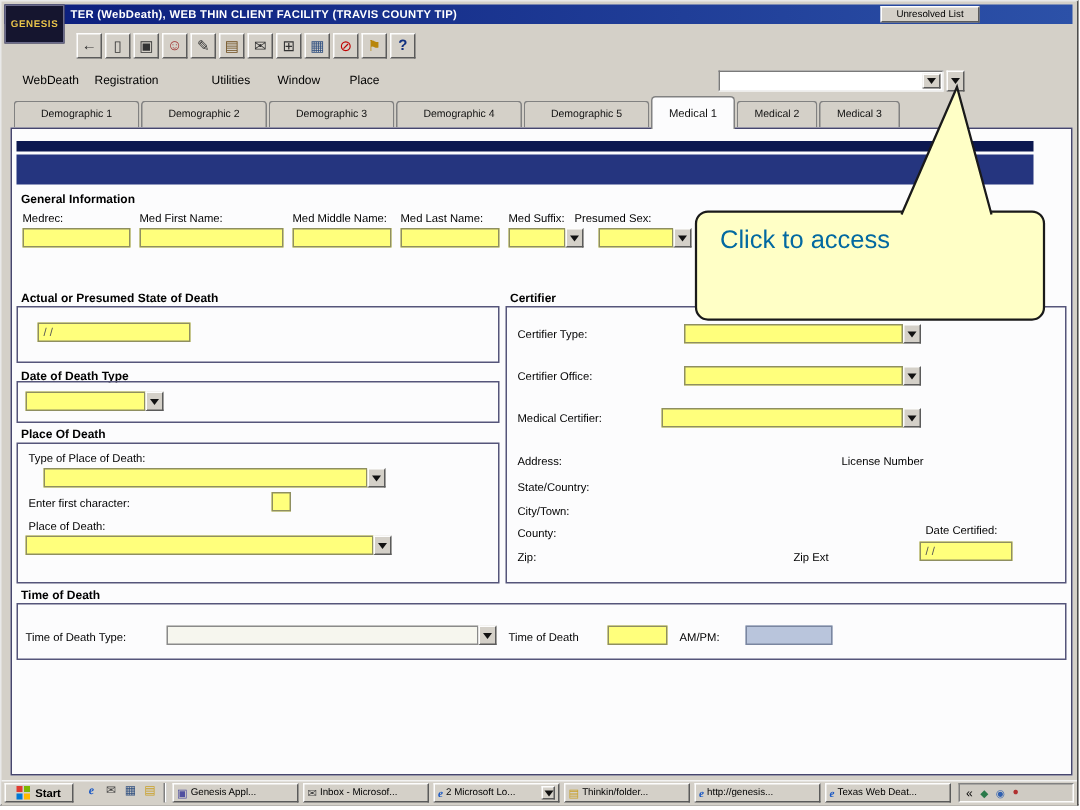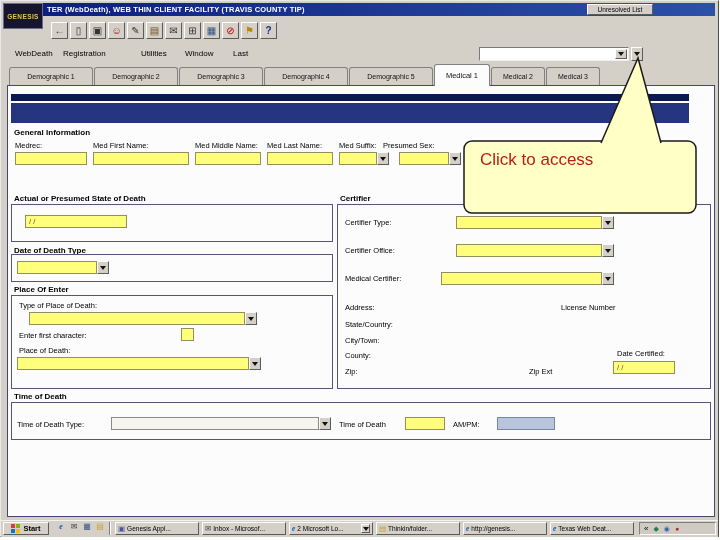--- a/index.html
+++ b/index.html
@@ -34,21 +34,21 @@
     border:1px solid #46466e; }
   .band { left:10px; width:678px; }
   .gt { font-size:8px; font-weight:bold; color:#000; white-space:nowrap; }
   .lbl { font-size:7.5px; color:#000; white-space:nowrap; line-height:9px; }
   .group { border:1px solid #55557a; }
   .ybox { background:#ffff7c; border:1px solid #8f8f60;
     display:flex; align-items:center; font-size:7.5px; color:#555; padding:0 3px; }
   .wdd { background:#f6f6ee; border:1px solid #8a8a8a;
     display:flex; align-items:center; font-size:7.5px; color:#555; padding:0 3px; }
   .bluebox { background:#b9c5dc; border:1px solid #7a86a0; }
-  .callout-text { z-index:21; font-size:17px; color:#b91c1c; line-height:26px; white-space:nowrap; }
+  .callout-text { z-index:21; font-size:17px; color:#0369a1; line-height:26px; white-space:nowrap; }
   .taskbar { left:0px; top:519px; width:717px; height:17px; background:#d4d0c8;
     border-top:1px solid #f2f2f2; }
   .task { top:521px; height:13px; width:84px; font-size:6.5px; justify-content:flex-start;
     padding:0 2px; overflow:hidden; white-space:nowrap; }
   .task .ticon { font-size:7.5px; margin-right:2px; }
   .tray { left:638px; top:521px; width:77px; height:13px; background:#cfcbc3;
     border:1px solid; border-color:#808080 #fdfdfd #fdfdfd #808080;
     display:flex; align-items:center; gap:5px; padding:0 4px; font-size:8px; }
   .flag { display:grid; grid-template-columns:4px 4px; grid-template-rows:4px 4px; gap:1px; margin-right:3px; }
   .flag i { display:block; }
@@ -75,21 +75,21 @@
   <div class="abs btn toolbtn" style="left:183px;">⊞</div>
   <div class="abs btn toolbtn" style="left:202px;color:#305080;">▦</div>
   <div class="abs btn toolbtn" style="left:221px;color:#c00000;">⊘</div>
   <div class="abs btn toolbtn" style="left:240px;color:#b8860b;">⚑</div>
   <div class="abs btn toolbtn" style="left:259px;color:#103080;font-weight:bold;">?</div>
 
   <div class="abs menu-item" style="left:14px;">WebDeath</div>
   <div class="abs menu-item" style="left:62px;">Registration</div>
   <div class="abs menu-item" style="left:140px;">Utilities</div>
   <div class="abs menu-item" style="left:184px;">Window</div>
-  <div class="abs menu-item" style="left:232px;">Last</div>
+  <div class="abs menu-item" style="left:232px;">Place</div>
 
   <div class="abs combo" style="left:478px;top:46px;width:150px;height:14px;">
     <span class="val"></span>
     <span class="abs dda" style="right:1px;top:1px;width:12px;height:10px;"></span>
   </div>
   <div class="abs dda" style="left:630px;top:46px;width:12px;height:14px;"></div>
 
   <div class="abs tab" style="left:8px;width:84px;">Demographic 1</div>
   <div class="abs tab" style="left:93px;width:84px;">Demographic 2</div>
   <div class="abs tab" style="left:178px;width:84px;">Demographic 3</div>
@@ -123,21 +123,21 @@
 
   <div class="abs gt" style="left:13px;top:193px;">Actual or Presumed State of Death</div>
   <div class="abs group" style="left:10px;top:203px;width:322px;height:38px;"></div>
   <div class="abs ybox" style="left:24px;top:214px;width:102px;height:13px;">/  /</div>
 
   <div class="abs gt" style="left:13px;top:245px;">Date of Death Type</div>
   <div class="abs group" style="left:10px;top:253px;width:322px;height:28px;"></div>
   <div class="abs ybox" style="left:16px;top:260px;width:80px;height:13px;"></div>
   <div class="abs dda" style="left:96px;top:260px;width:12px;height:13px;"></div>
 
-  <div class="abs gt" style="left:13px;top:284px;">Place Of Enter</div>
+  <div class="abs gt" style="left:13px;top:284px;">Place Of Death</div>
   <div class="abs group" style="left:10px;top:294px;width:322px;height:94px;"></div>
   <div class="abs lbl" style="left:18px;top:300px;">Type of Place of Death:</div>
   <div class="abs ybox" style="left:28px;top:311px;width:216px;height:13px;"></div>
   <div class="abs dda" style="left:244px;top:311px;width:12px;height:13px;"></div>
   <div class="abs lbl" style="left:18px;top:330px;">Enter first character:</div>
   <div class="abs ybox" style="left:180px;top:327px;width:13px;height:13px;"></div>
   <div class="abs lbl" style="left:18px;top:345px;">Place of Death:</div>
   <div class="abs ybox" style="left:16px;top:356px;width:232px;height:13px;"></div>
   <div class="abs dda" style="left:248px;top:356px;width:12px;height:13px;"></div>
 

